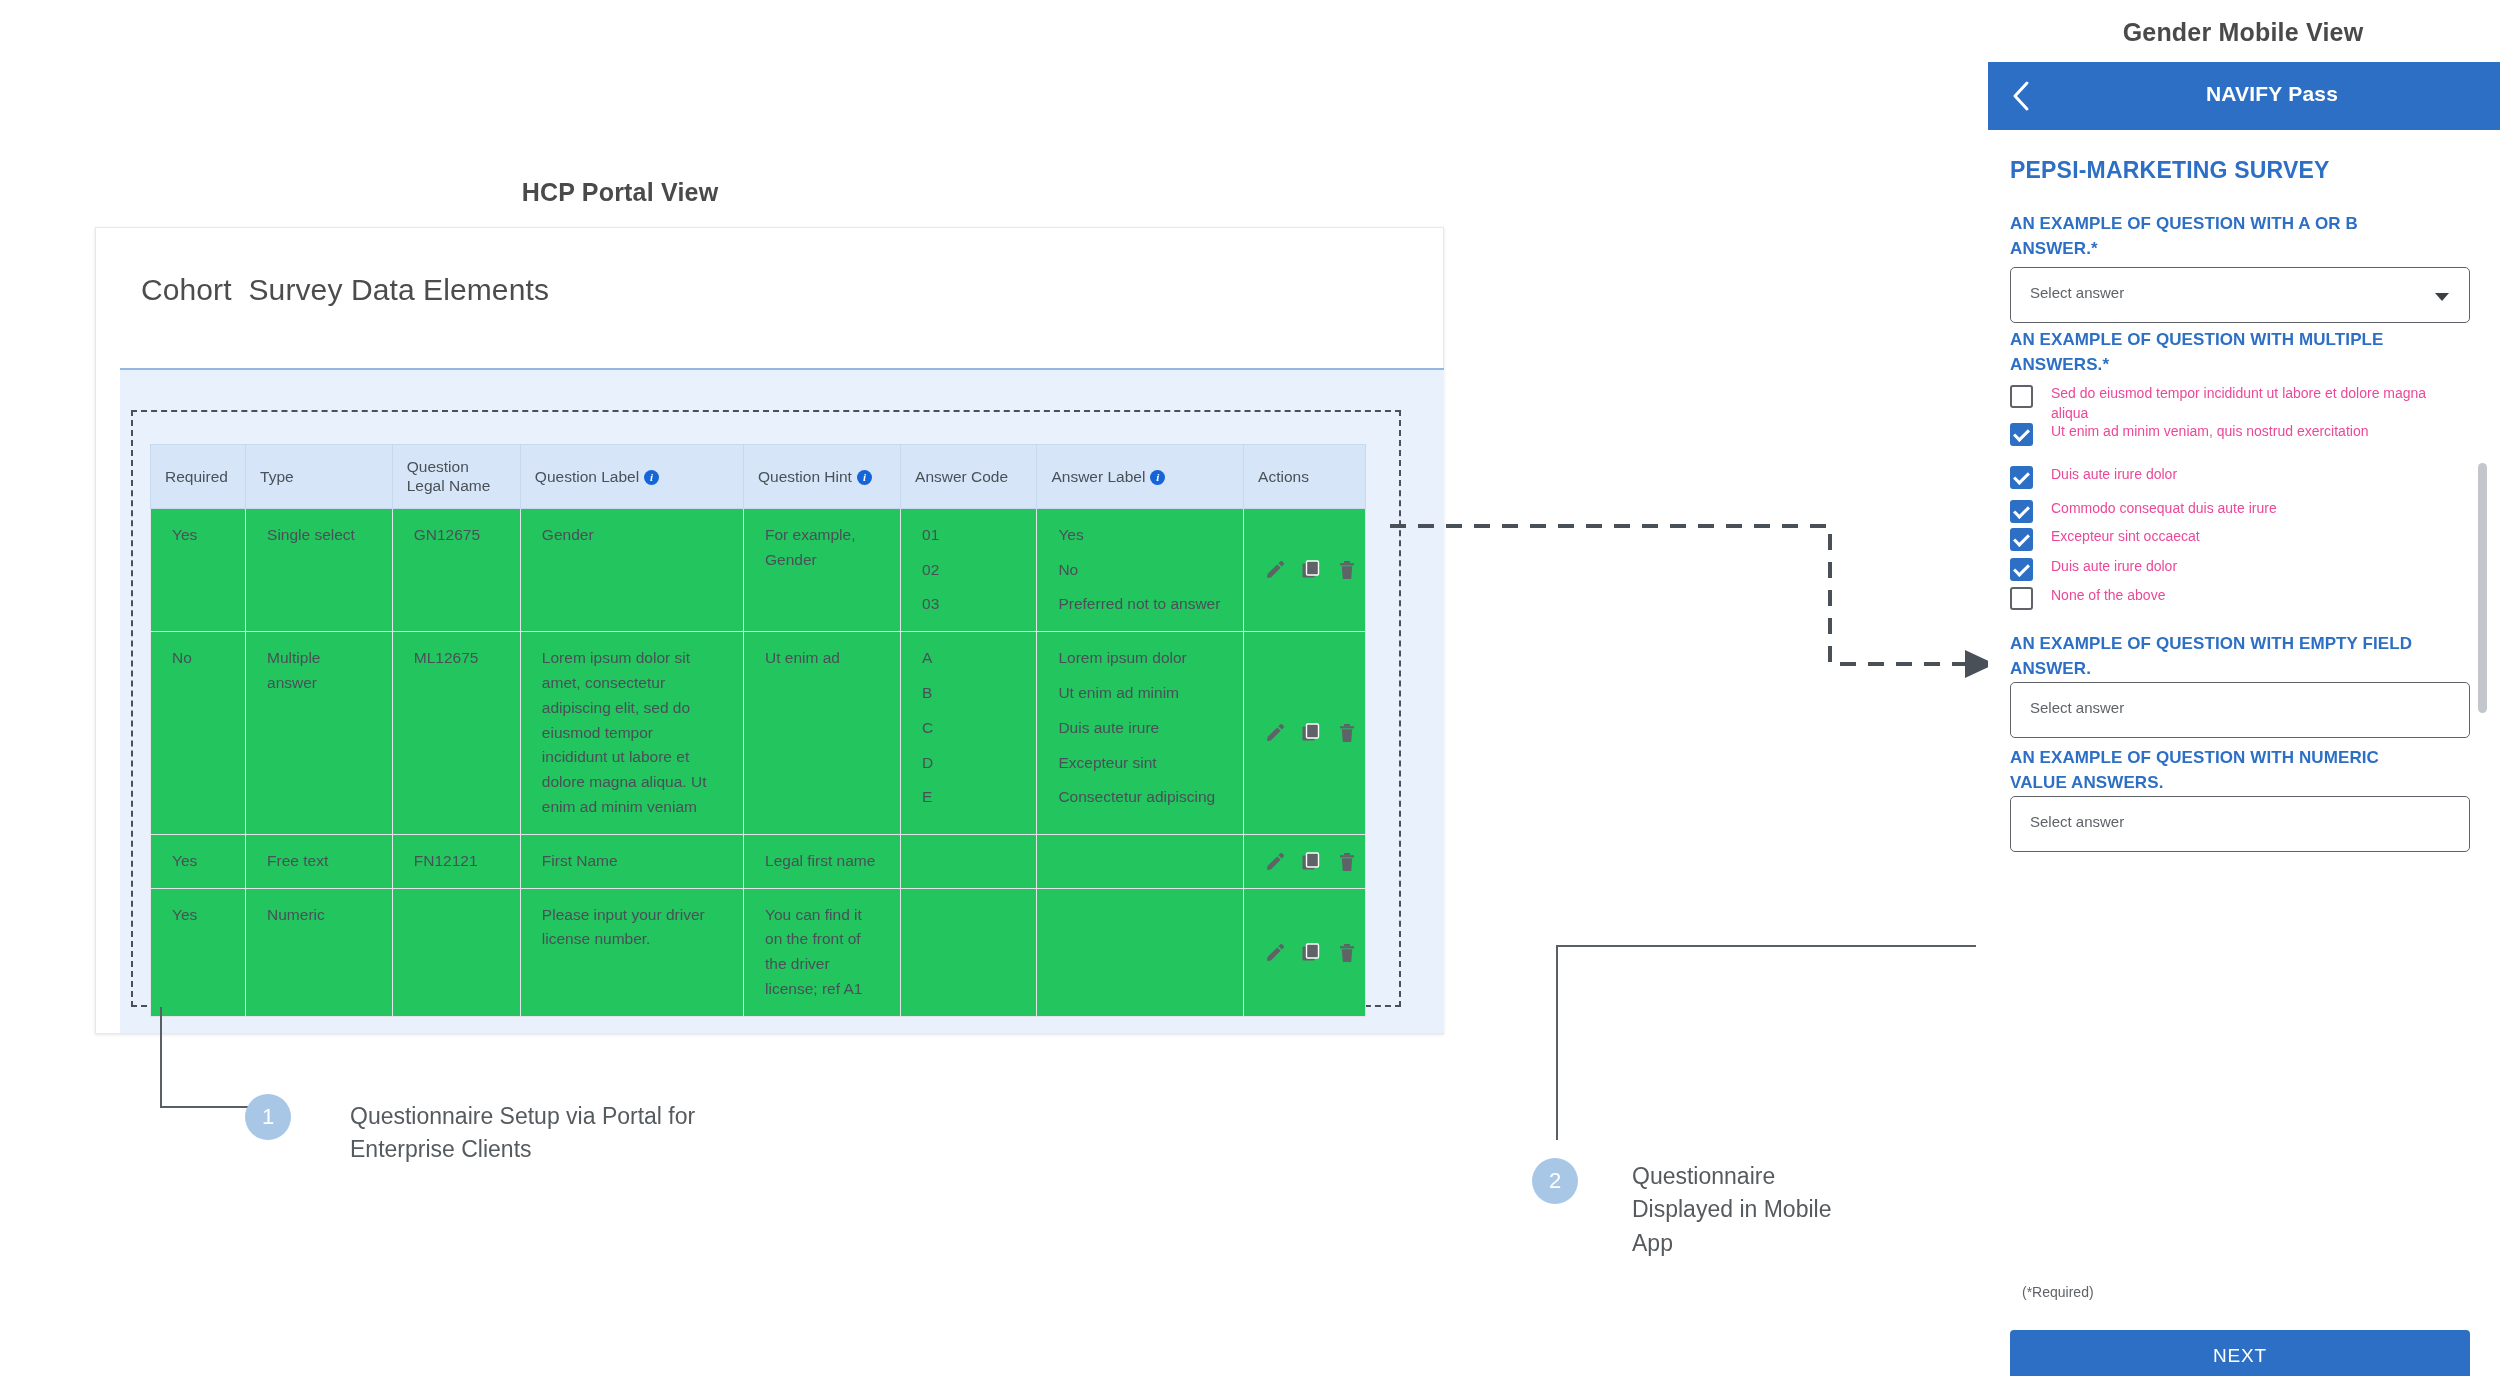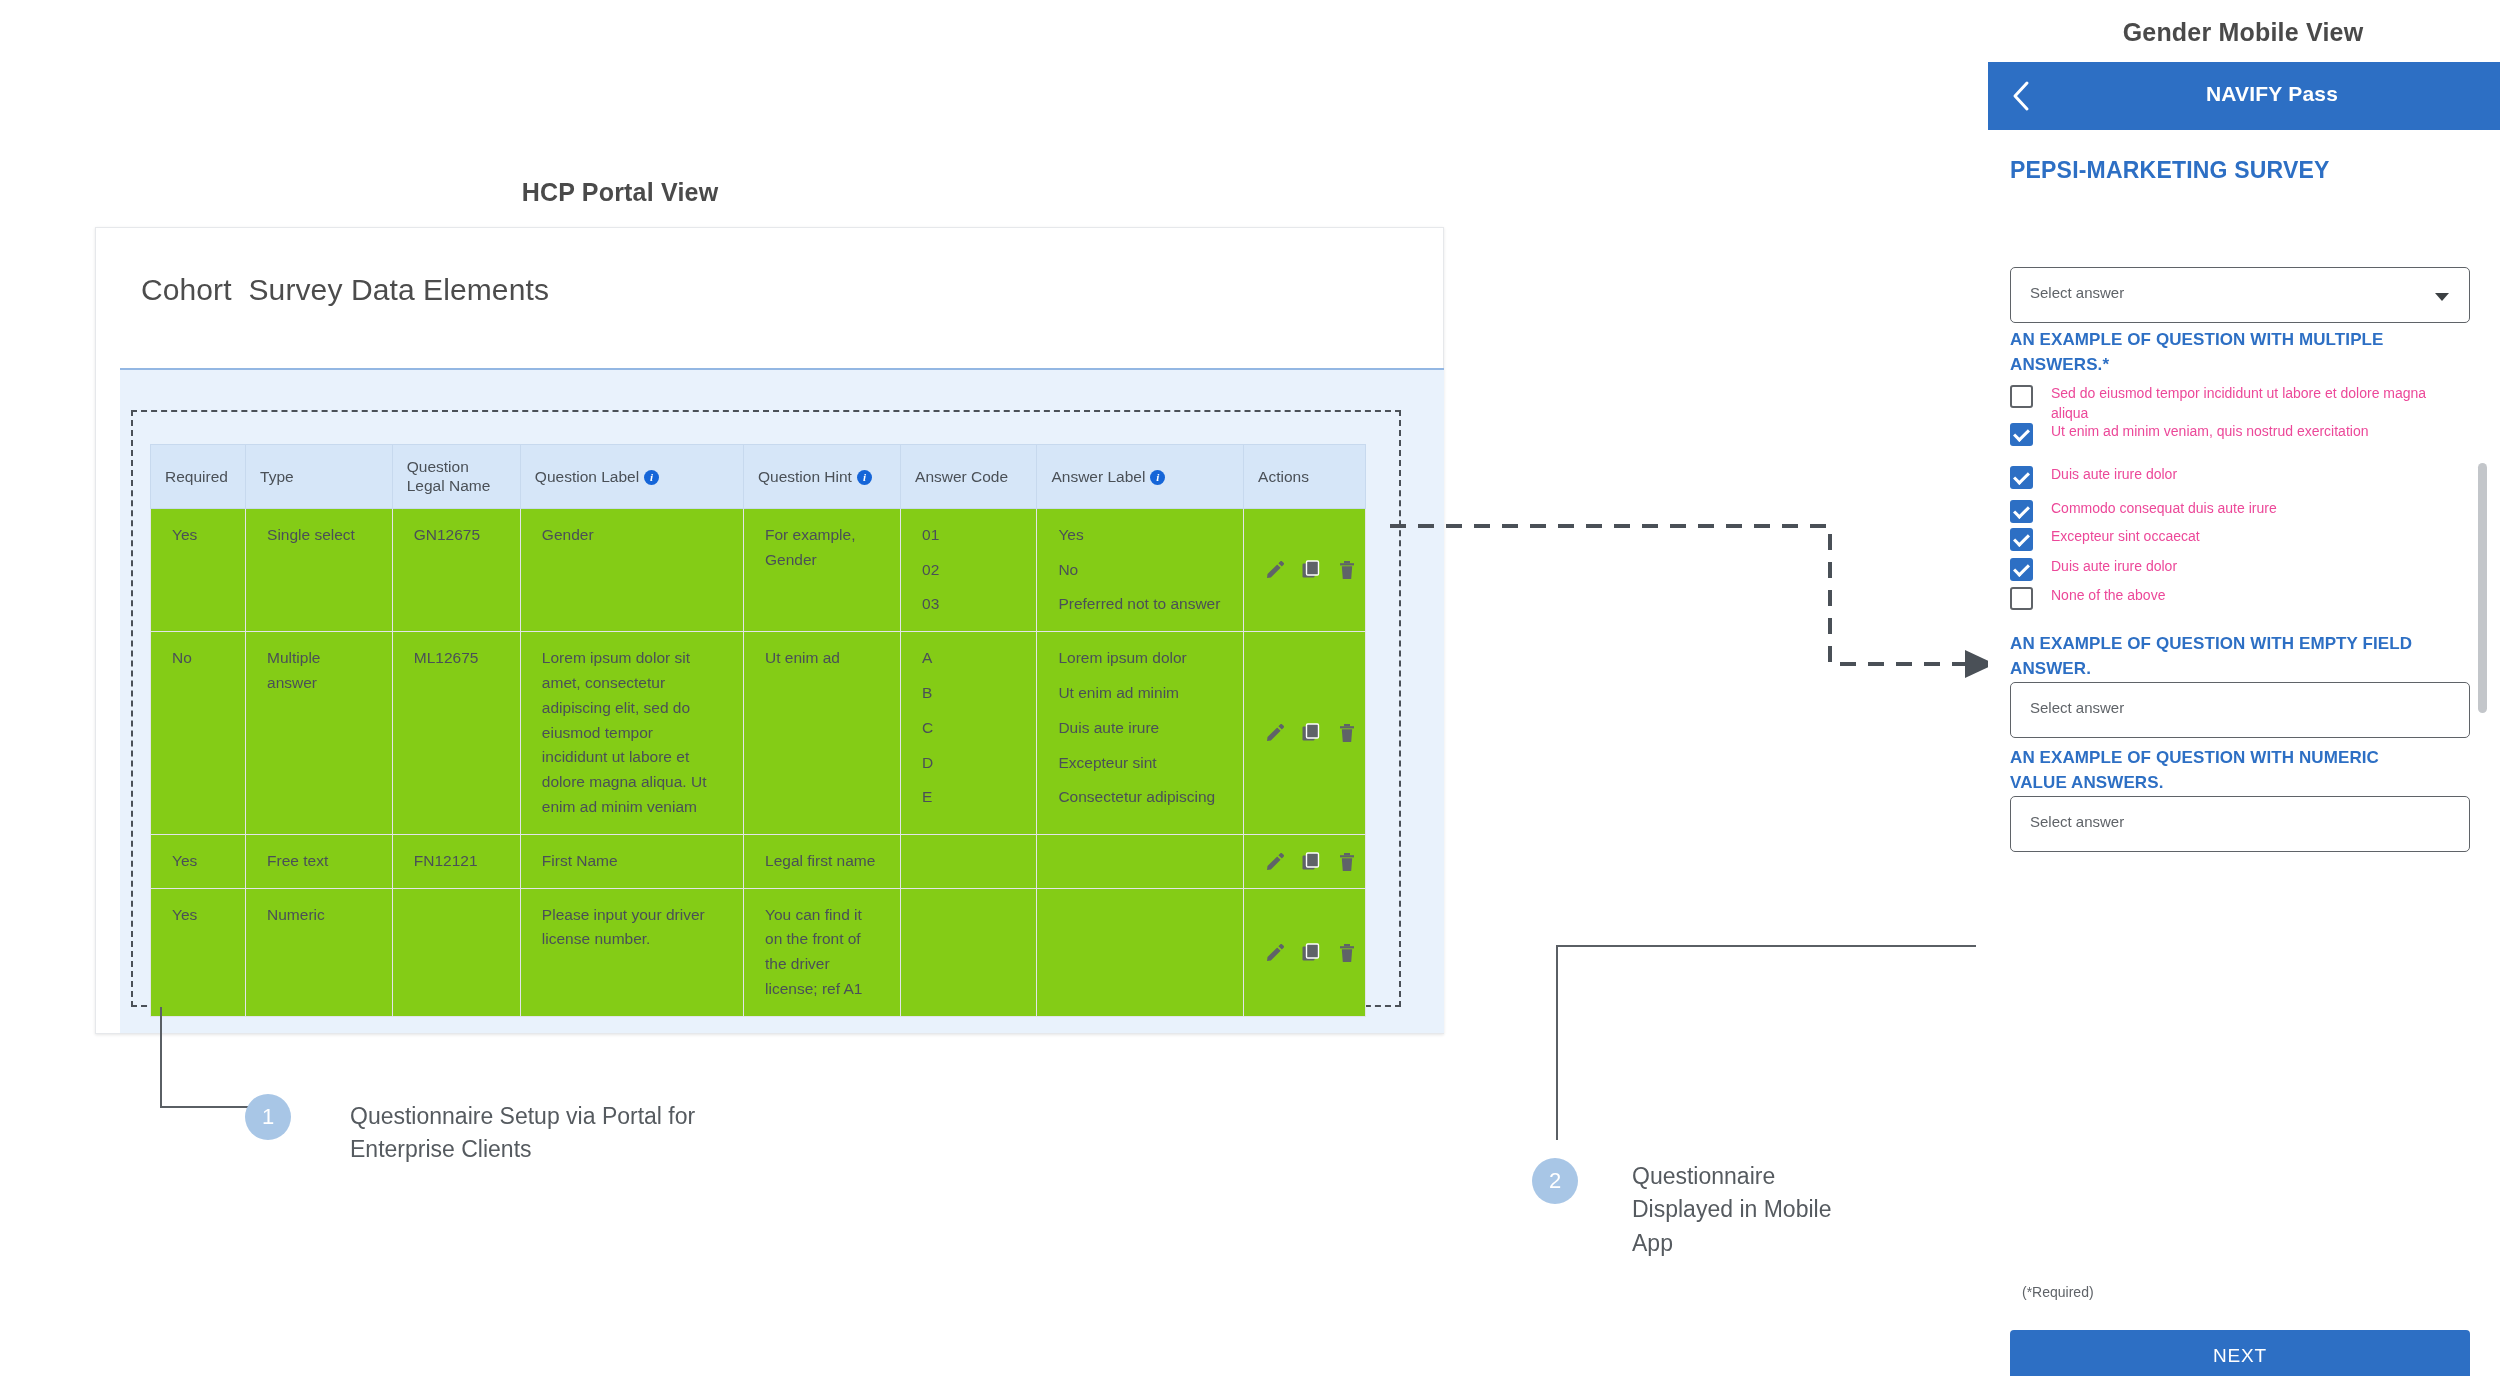--- a/index.html
+++ b/index.html
@@ -99,21 +99,21 @@
     pointer-events: none;
   }
 
   
   #data-table {
     position: absolute;
     left: 150px;
     top: 444px;
     width: 1216px;
     border-collapse: collapse;
-    background: #84cc16;
+    background: #22c55e;
     table-layout: fixed;
     font-size: 15.5px;
   }
   #data-table th {
     background: #d6e6f8;
     color: #4a5057;
     font-weight: 400;
     text-align: left;
     vertical-align: middle;
     padding: 12px 14px;
@@ -529,20 +529,21 @@
 
   <div id="mobile-appbar">
     <svg id="back-chevron" viewBox="0 0 22 32">
       <polyline points="17,3 5,16 17,29" fill="none" stroke="#ffffff" stroke-width="3" stroke-linecap="round" stroke-linejoin="round"></polyline>
     </svg>
     <div id="appbar-title">NAVIFY Pass</div>
   </div>
 
   <div id="survey-title">PEPSI-MARKETING SURVEY</div>
 
+  <div class="q-label" style="top:150px;">AN EXAMPLE OF QUESTION WITH A OR B ANSWER.*</div>
   <div class="select-box" style="top:205px;">
     <span class="ph">Select answer</span>
     <span class="caret"></span>
   </div>
 
   <div class="q-label" style="top:266px;">AN EXAMPLE OF QUESTION WITH MULTIPLE ANSWERS.*</div>
 
   <div class="cb-row" style="top:322px;">
     <span class="cb off"></span>
     <span class="cb-label">Sed do eiusmod tempor incididunt ut labore et dolore magna aliqua</span>

